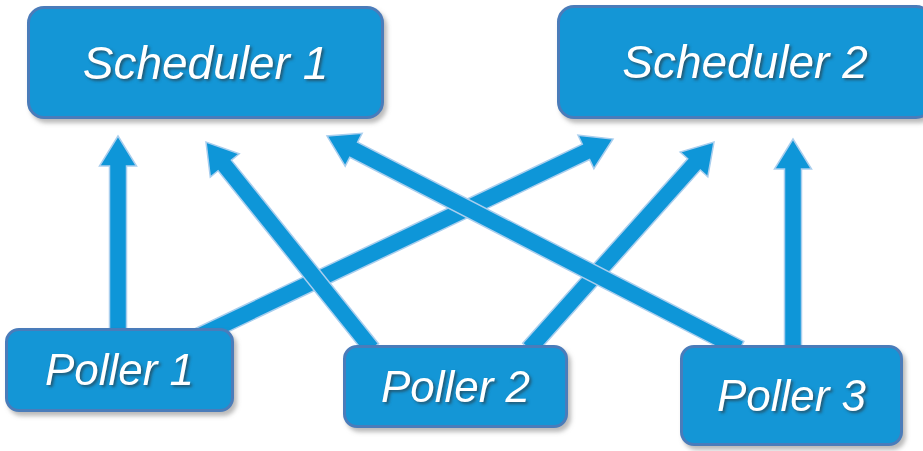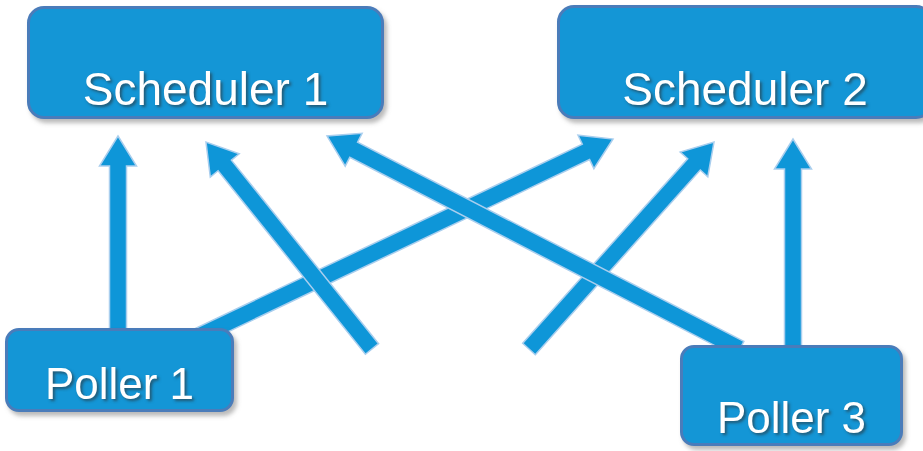--- a/index.html
+++ b/index.html
@@ -11,26 +11,27 @@
     font-family:"Liberation Sans", sans-serif;
   }
   #arrow-layer{
     position:absolute;left:0;top:0;width:923px;height:451px;
   }
   .node{
     position:absolute;
     box-sizing:border-box;
     background:var(--node-fill,#1496D6);
     border:3px solid var(--node-border,#4A7CBA);
-    display:flex;align-items:flex-end;justify-content:center;
+    display:flex;align-items:center;justify-content:center;
     color:var(--text-color,#ffffff);
     box-shadow:3px 4px 4px rgba(120,120,120,0.5);
     text-shadow:2px 2px 3px rgba(45,45,45,0.6);
     white-space:nowrap;
     user-select:none;
+    font-style:italic;
   }
   .node--scheduler{border-radius:17px;font-size:46px;}
   .node--poller{border-radius:14px;font-size:44px;}
   [data-name="node-scheduler-1"]{left:27px;top:6px;width:357px;height:113px;}
   [data-name="node-scheduler-2"]{left:557px;top:5px;width:376px;height:114px;}
   [data-name="node-poller-1"]{left:5px;top:328px;width:229px;height:84px;}
   [data-name="node-poller-2"]{left:343px;top:345px;width:225px;height:83px;}
   [data-name="node-poller-3"]{left:680px;top:345px;width:223px;height:101px;}
   .arrow{
     fill:var(--arrow-fill,#0E96D8);
@@ -57,18 +58,21 @@
   </div>
 
   <div class="node node--scheduler" data-name="node-scheduler-2">
     <span data-name="node-label">Scheduler 2</span>
   </div>
 
   <div class="node node--poller" data-name="node-poller-1">
     <span data-name="node-label">Poller 1</span>
   </div>
 
+  <div class="node node--poller" data-name="node-poller-2">
+    <span data-name="node-label">Poller 2</span>
+  </div>
 
   <div class="node node--poller" data-name="node-poller-3">
     <span data-name="node-label">Poller 3</span>
   </div>
 
 </div>
 
 </body></html>

